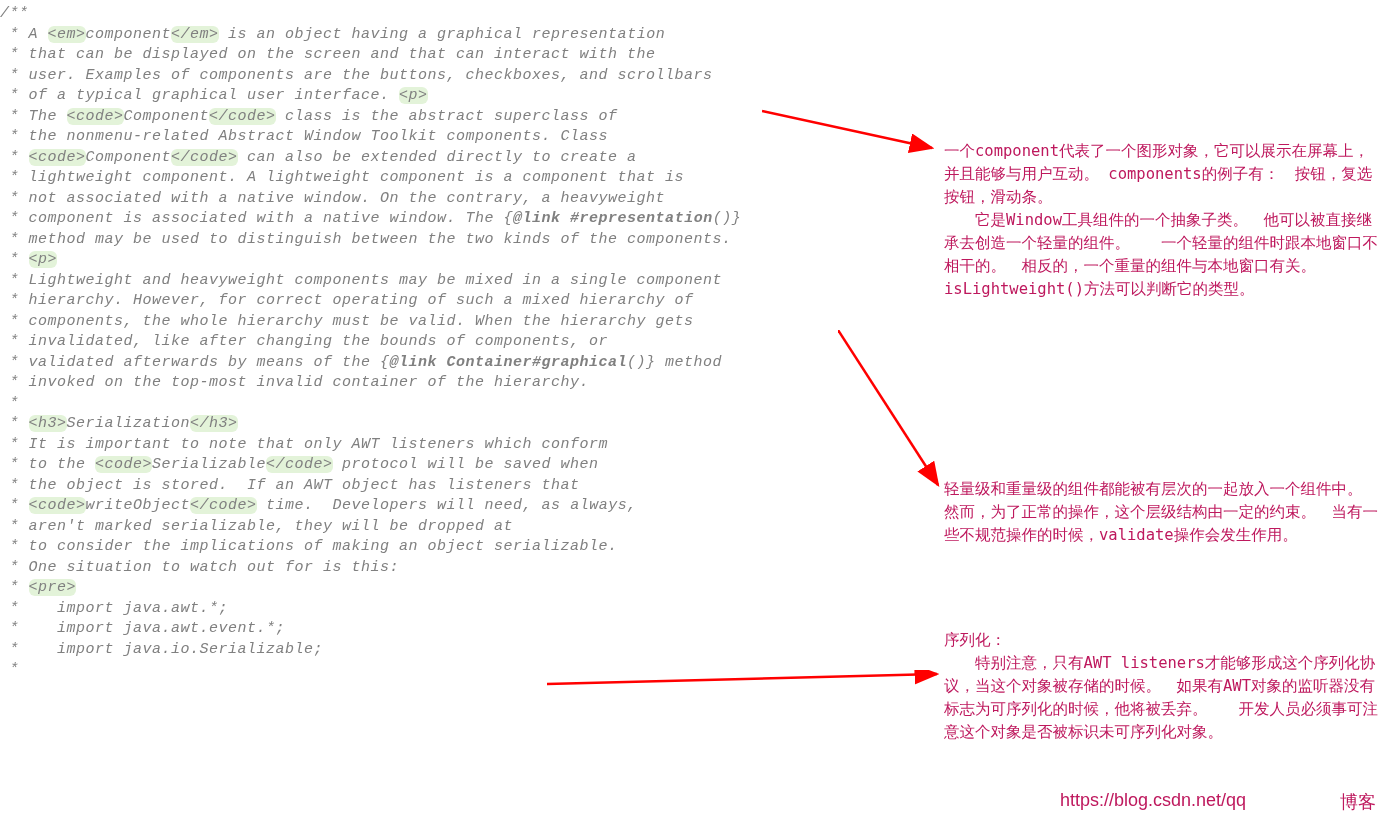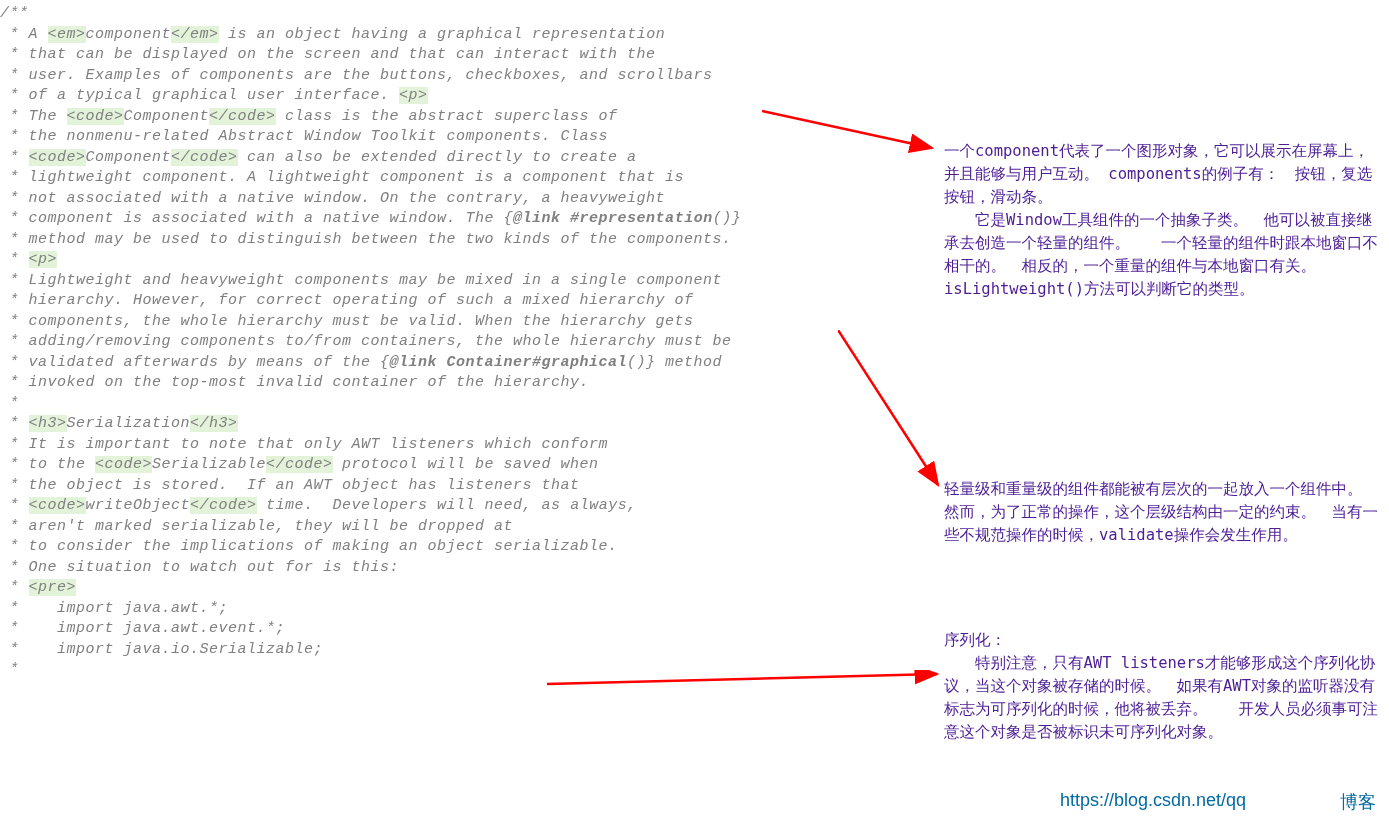--- a/index.html
+++ b/index.html
@@ -22,35 +22,36 @@
   }
   .code-line {
     white-space: pre;
     color: #808080;
     font-style: italic;
     line-height: 20.5px;
     letter-spacing: 0.5px;
   }
   .hl {
     background: #e3f3d9;
+    border-radius: 6px;
   }
   .bold {
     font-weight: bold;
   }
   .annotation {
     position: absolute;
     font-family: "SimSun", "宋体", monospace;
     font-size: 15.5px;
-    color: #4c1d95;
+    color: #be185d;
     line-height: 23px;
     width: 440px;
   }
   .watermark {
     position: absolute;
-    color: #0369a1;
+    color: #be185d;
     font-family: sans-serif;
     font-size: 18px;
   }
   svg.arrow {
     position: absolute;
   }
   .anno-title {
     text-indent: 0;
   }
 </style>
@@ -67,21 +68,21 @@
 <div class="code-line"> * the nonmenu-related Abstract Window Toolkit components. Class</div>
 <div class="code-line"><span> * </span><span class="hl">&lt;code&gt;</span><span>Component</span><span class="hl">&lt;/code&gt;</span><span> can also be extended directly to create a</span></div>
 <div class="code-line"> * lightweight component. A lightweight component is a component that is</div>
 <div class="code-line"> * not associated with a native window. On the contrary, a heavyweight</div>
 <div class="code-line"><span> * component is associated with a native window. The {</span><span class="bold">@link </span><span class="bold">#representation</span><span>()}</span></div>
 <div class="code-line"> * method may be used to distinguish between the two kinds of the components.</div>
 <div class="code-line"><span> * </span><span class="hl">&lt;p&gt;</span></div>
 <div class="code-line"> * Lightweight and heavyweight components may be mixed in a single component</div>
 <div class="code-line"> * hierarchy. However, for correct operating of such a mixed hierarchy of</div>
 <div class="code-line"> * components, the whole hierarchy must be valid. When the hierarchy gets</div>
-<div class="code-line"> * adding/removing components to/from containers, the whole hierarchy must be</div>
+<div class="code-line"> * invalidated, like after changing the bounds of components, or</div>
 <div class="code-line"><span> * validated afterwards by means of the {</span><span class="bold">@link </span><span class="bold">Container#graphical</span><span>()} method</span></div>
 <div class="code-line"> * invoked on the top-most invalid container of the hierarchy.</div>
 <div class="code-line"> *</div>
 <div class="code-line"><span> * </span><span class="hl">&lt;h3&gt;</span><span>Serialization</span><span class="hl">&lt;/h3&gt;</span></div>
 <div class="code-line"> * It is important to note that only AWT listeners which conform</div>
 <div class="code-line"><span> * to the </span><span class="hl">&lt;code&gt;</span><span>Serializable</span><span class="hl">&lt;/code&gt;</span><span> protocol will be saved when</span></div>
 <div class="code-line"> * the object is stored.  If an AWT object has listeners that</div>
 <div class="code-line"><span> * </span><span class="hl">&lt;code&gt;</span><span>writeObject</span><span class="hl">&lt;/code&gt;</span><span> time.  Developers will need, as always,</span></div>
 <div class="code-line"> * aren't marked serializable, they will be dropped at</div>
 <div class="code-line"> * to consider the implications of making an object serializable.</div>

